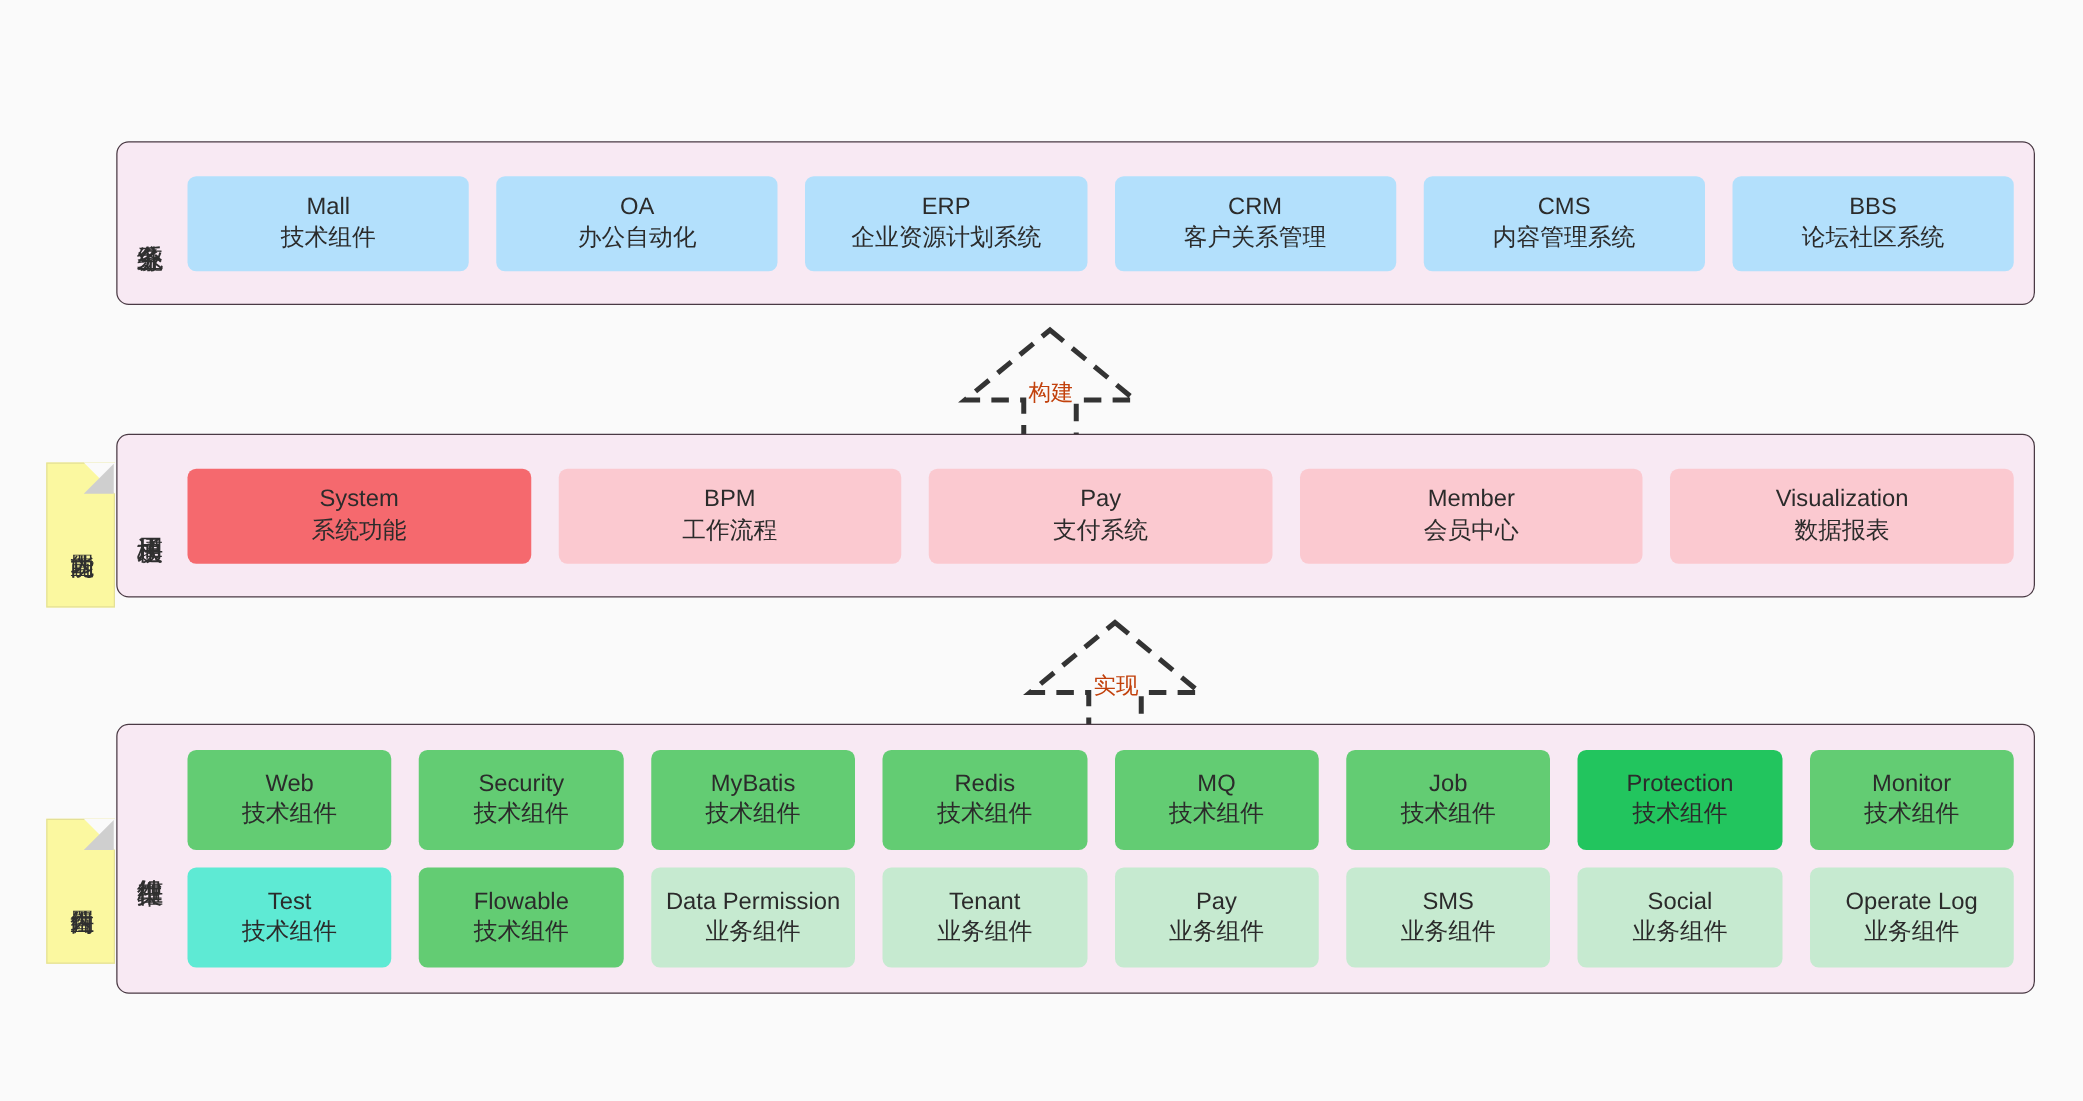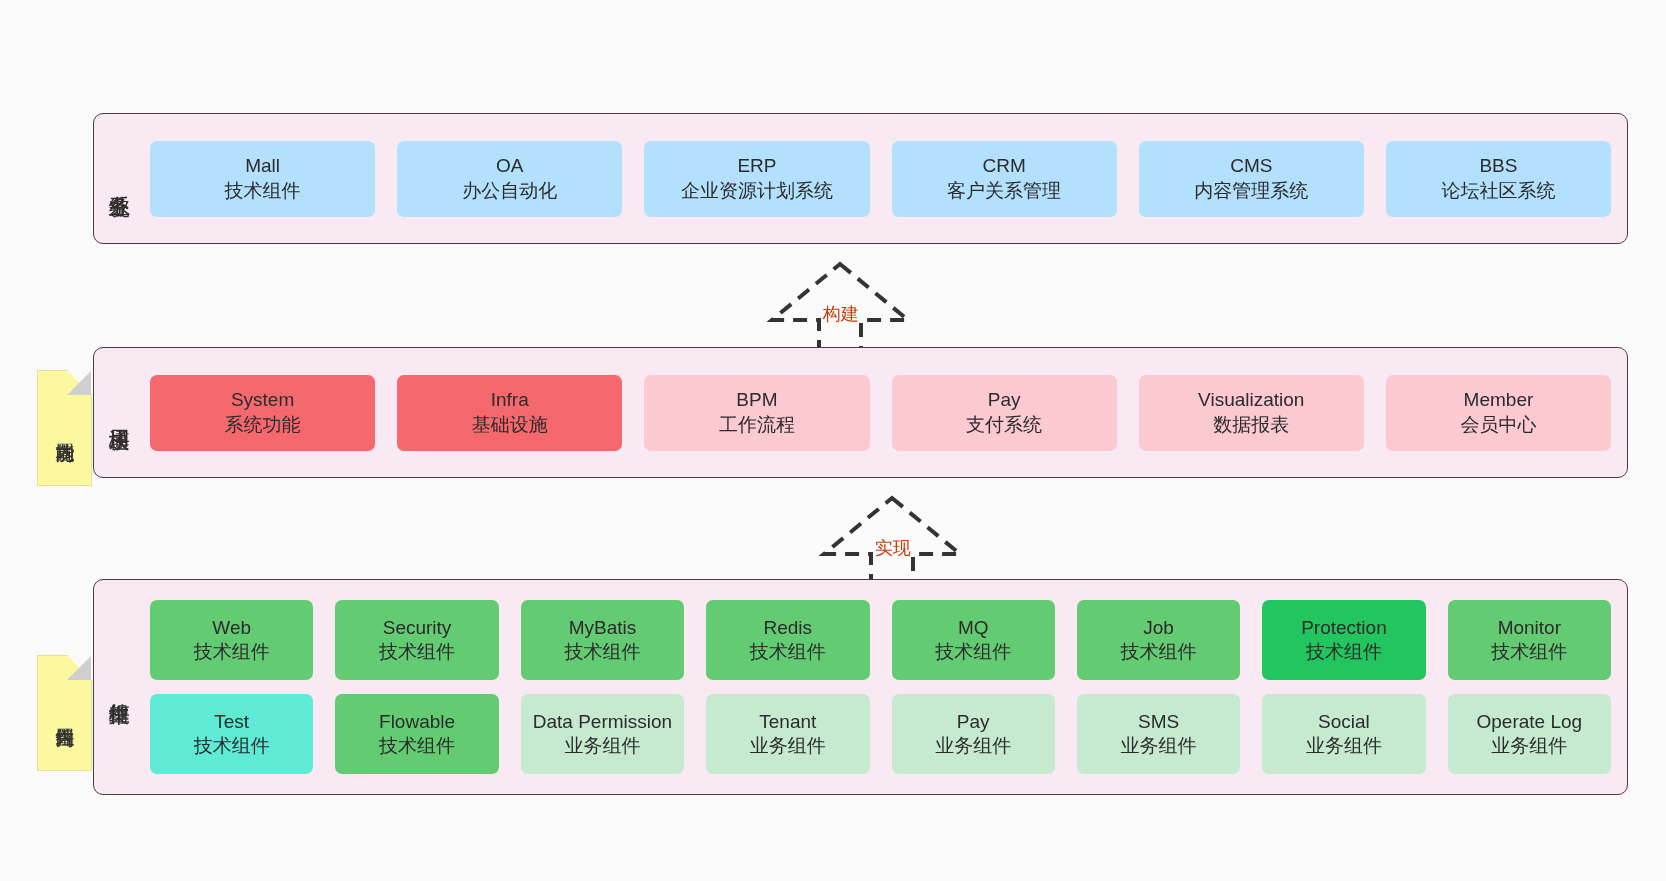--- a/index.html
+++ b/index.html
@@ -187,39 +187,35 @@
 </div>
 
 <div class="layer" id="layer-modules">
   <div class="layer-title">通用模块</div>
   <div class="cards-area">
     <div class="card-row">
       <div class="card" style="background:#f5696e">
         <span class="t-en">System</span>
         <span class="t-cn">系统功能</span>
       </div>
-      <div class="card" style="background:#f5696e">
-        <span class="t-en">Infra</span>
-        <span class="t-cn">基础设施</span>
-      </div>
       <div class="card" style="background:#fbc9d0">
         <span class="t-en">BPM</span>
         <span class="t-cn">工作流程</span>
       </div>
       <div class="card" style="background:#fbc9d0">
         <span class="t-en">Pay</span>
         <span class="t-cn">支付系统</span>
       </div>
       <div class="card" style="background:#fbc9d0">
+        <span class="t-en">Member</span>
+        <span class="t-cn">会员中心</span>
+      </div>
+      <div class="card" style="background:#fbc9d0">
         <span class="t-en">Visualization</span>
         <span class="t-cn">数据报表</span>
-      </div>
-      <div class="card" style="background:#fbc9d0">
-        <span class="t-en">Member</span>
-        <span class="t-cn">会员中心</span>
       </div>
     </div>
   </div>
 </div>
 
 <div class="uml-arrow" id="arrow-implement">
   <svg viewBox="0 0 160 96" xmlns="http://www.w3.org/2000/svg">
     <path d="M 80 6 L 148 62 L 101 62 L 101 94 L 59 94 L 59 62 L 12 62 Z" fill="none" stroke="#333333" stroke-width="4" stroke-dasharray="14,9" stroke-linejoin="miter"></path>
   </svg>
   <span class="arrow-label">实现</span>

